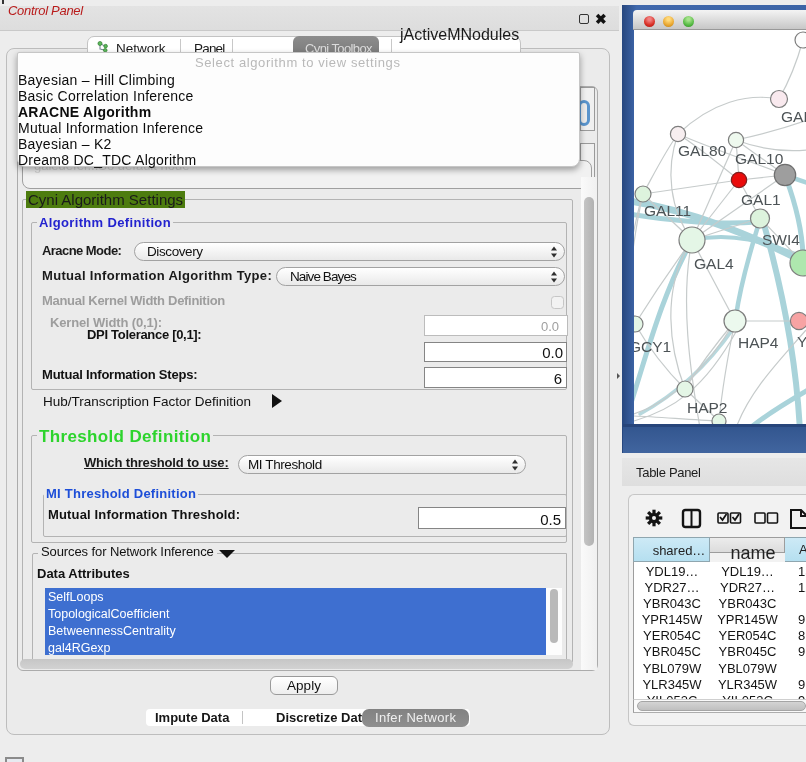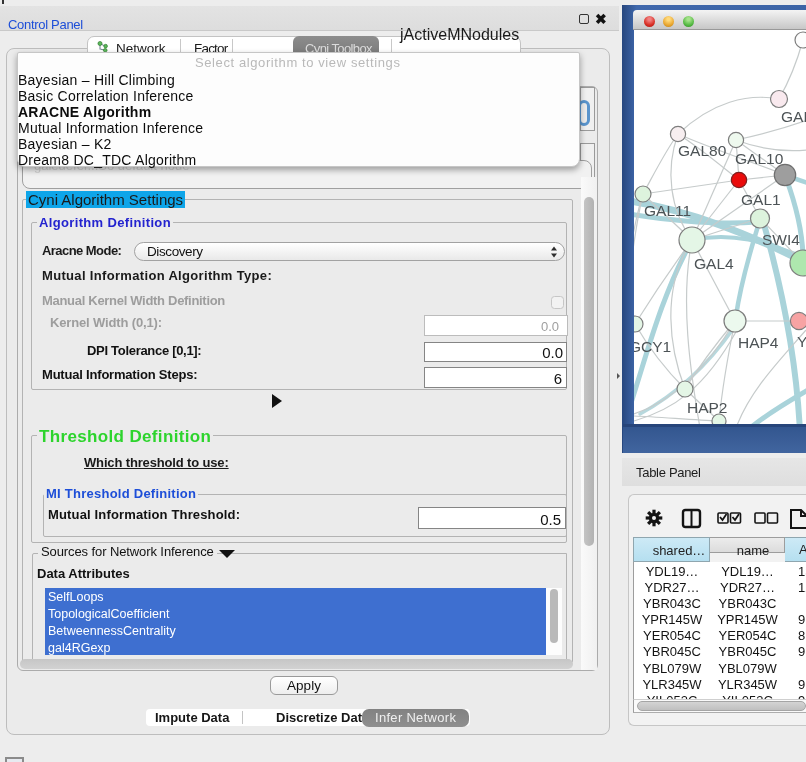--- a/index.html
+++ b/index.html
@@ -12,87 +12,100 @@
 .combo svg { position:absolute; }
 .fld { position:absolute; background:#fff; color:#111; text-align:right; }
 </style>
 </head>
 <body>
 <div id="stage">
 
 <div class="abs" style="left:2px;top:0;width:2px;height:4px;background:#333;"></div>
 
 <div class="abs" style="left:0;top:6px;width:619px;height:25px;background:linear-gradient(#e3e3e3,#dddddd);border-bottom:1px solid #c9c9c9;"></div>
-<div class="abs" style="left:8px;top:17px;font-size:13px;color:#1d4ed8;letter-spacing:-0.3px;">Control Panel</div>
+<div class="abs" style="left:8px;top:3px;font-size:13px;color:#b91c1c;letter-spacing:-0.3px;font-style:italic;">Control Panel</div>
 <div class="abs" style="left:579px;top:14px;width:10px;height:10px;border:1.8px solid #333;border-radius:2px;"></div>
 <div class="abs" style="left:595px;top:11px;font-size:14px;font-weight:bold;color:#111;">✖</div>
 
 <div class="abs" style="left:6px;top:48px;width:604px;height:687px;background:#ebebeb;border:1px solid #bdbdbd;border-radius:8px;"></div>
 
 <div class="abs" style="left:87px;top:36px;width:434px;height:23px;background:#fff;border:1px solid #c3c3c3;border-radius:7px;"></div>
 <div class="abs" style="left:180px;top:39px;width:1px;height:17px;background:#c8c8c8;"></div>
 <div class="abs" style="left:232px;top:39px;width:1px;height:17px;background:#c8c8c8;"></div>
 <div class="abs" style="left:391px;top:39px;width:1px;height:17px;background:#c8c8c8;"></div>
 
 <svg class="abs" style="left:97px;top:40px;" width="12" height="13" viewBox="0 0 16 17">
   <path d="M4 4.5 L4 12.5 M4.5 5 L11 8 M4.5 12 L11 13.5" stroke="#6a7a8a" stroke-width="1.3" fill="none"></path>
   <circle cx="4" cy="4.5" r="2.7" fill="#5cb85c" stroke="#2c7a2c" stroke-width="0.9"></circle>
   <circle cx="11.5" cy="8" r="2.4" fill="#5cb85c" stroke="#2c7a2c" stroke-width="0.9"></circle>
   <circle cx="11" cy="13.5" r="2.4" fill="#5cb85c" stroke="#2c7a2c" stroke-width="0.9"></circle>
 </svg>
 <div class="abs" style="left:116px;top:41px;font-size:13.5px;color:#1a1a1a;">Network</div>
-<div class="abs" style="left:194px;top:41px;font-size:13.5px;color:#1a1a1a;letter-spacing:-0.8px;">Factor</div>
+<div class="abs" style="left:194px;top:41px;font-size:13.5px;color:#1a1a1a;letter-spacing:-0.8px;">Panel</div>
 <div class="abs" style="left:246px;top:58px;font-size:13.5px;color:#1a1a1a;">Select</div>
 <div class="abs" style="left:293px;top:36px;width:86px;height:23px;background:linear-gradient(#8d8d8d,#777777);border-radius:6px;"></div>
 <div class="abs" style="left:305px;top:41px;font-size:13px;color:#dcdcdc;letter-spacing:-0.6px;">Cyni Toolbox</div>
 <div class="abs" style="left:400px;top:26px;font-size:16px;color:#1a1a1a;font-weight:normal;">jActiveMNodules</div>
 
 <div class="abs" style="left:17px;top:86px;width:581px;height:585px;border:1px solid #ababab;border-radius:6px;"></div>
 <div class="abs" style="left:580px;top:87px;width:15px;height:44px;background:#f0f0f0;border:1px solid #9a9a9a;"></div>
 <div class="abs" style="left:578px;top:100px;width:12px;height:26px;background:#ececec;border:3px solid #5a94cc;border-radius:8px;"></div>
 <div class="abs" style="left:580px;top:143px;width:15px;height:46px;background:#f0f0f0;border:1px solid #9a9a9a;"></div>
 
 <div class="abs" style="left:22px;top:160px;width:570px;height:29px;background:#f1f1f1;border:1px solid #9f9f9f;border-radius:8px;"></div>
 <div class="abs" style="left:34px;top:158px;font-size:13px;color:#d2d2d2;">galedefer...So default node</div>
 
 <div class="abs" style="left:581px;top:177px;width:16px;height:493px;background:linear-gradient(90deg,#fafafa,#f0f0f0);"></div>
 <div class="abs" style="left:584px;top:197px;width:10px;height:349px;background:linear-gradient(90deg,#c4c4c4,#b2b2b2);border-radius:5px;"></div>
 
 <div class="abs" style="left:22px;top:199px;width:551px;height:464px;border:1px solid #b3b3b3;border-radius:2px;"></div>
-<div class="abs" style="left:26px;top:191px;font-size:15px;color:#1a1a1a;background:#0ea5e9;padding:0 2px;">Cyni Algorithm Settings</div>
+<div class="abs" style="left:26px;top:191px;font-size:15px;color:#1a1a1a;background:#4d7c0f;padding:0 2px;">Cyni Algorithm Settings</div>
 
 <div class="abs" style="left:31px;top:222px;width:536px;height:168px;border:1px solid #b3b3b3;border-radius:2px;"></div>
 <div class="abs" style="left:37px;top:215px;font-size:13px;font-weight:bold;color:#2323cf;background:#ebebeb;padding:0 2px;letter-spacing:0.35px;">Algorithm Definition</div>
 
 <div class="abs b" style="left:42px;top:243px;font-size:13px;color:#1a1a1a;letter-spacing:-0.55px;">Aracne Mode:</div>
 <div class="combo" style="left:134px;top:242px;width:431px;">
       <span style="left:12px;">Discovery</span>
       <svg style="right:6px;top:2px;" width="8" height="14" viewBox="0 0 8 14">
         <path d="M4 1.5 L7 5.5 H1 Z M4 12.5 L1 8.5 H7 Z" fill="#2e2e2e"></path>
       </svg>
     </div>
 <div class="abs b" style="left:42px;top:268px;font-size:13px;color:#1a1a1a;letter-spacing:0.33px;">Mutual Information Algorithm Type:</div>
+<div class="combo" style="left:276px;top:267px;width:289px;">
+      <span style="left:13px;letter-spacing:-0.9px;">Naive Bayes</span>
+      <svg style="right:6px;top:2px;" width="8" height="14" viewBox="0 0 8 14">
+        <path d="M4 1.5 L7 5.5 H1 Z M4 12.5 L1 8.5 H7 Z" fill="#2e2e2e"></path>
+      </svg>
+    </div>
 
 <div class="abs b" style="left:42px;top:293px;font-size:13px;color:#9d9d9d;letter-spacing:-0.3px;">Manual Kernel Width Definition</div>
 <div class="abs" style="left:551px;top:296px;width:13px;height:13px;background:#f2f2f2;border:1px solid #c6c6c6;border-radius:3.5px;"></div>
 
 <div class="abs b" style="left:50px;top:315px;font-size:13px;color:#9d9d9d;letter-spacing:-0.15px;">Kernel Width (0,1):</div>
 <div class="fld" style="left:424px;top:315px;width:144px;height:21px;border:1px solid #bcbcbc;color:#9f9f9f;font-size:13px;padding:3px 8px;">0.0</div>
 
-<div class="abs b" style="left:42px;top:343px;font-size:13px;color:#111;letter-spacing:-0.3px;padding-left:45px;">DPI Tolerance [0,1]:</div>
+<div class="abs b" style="left:42px;top:327px;font-size:13px;color:#111;letter-spacing:-0.3px;padding-left:45px;">DPI Tolerance [0,1]:</div>
 <div class="fld" style="left:424px;top:342px;width:143px;height:20px;border:1.3px solid #858585;font-size:15px;padding:1px 3px;">0.0</div>
 
 <div class="abs b" style="left:42px;top:367px;font-size:13px;color:#111;letter-spacing:-0.2px;">Mutual Information Steps:</div>
 <div class="fld" style="left:424px;top:367px;width:143px;height:21px;border:1.3px solid #858585;font-size:15px;padding:2px 4px;">6</div>
 
+<div class="abs" style="left:43px;top:394px;font-size:13.5px;color:#111;">Hub/Transcription Factor Definition</div>
 <div class="abs" style="left:272px;top:394px;width:0;height:0;border-left:10px solid #111;border-top:7px solid transparent;border-bottom:7px solid transparent;"></div>
 
 <div class="abs" style="left:31px;top:435px;width:536px;height:108px;border:1px solid #b3b3b3;border-radius:2px;"></div>
 <div class="abs" style="left:37px;top:427px;font-size:17px;font-weight:bold;color:#2dd42d;background:#ebebeb;padding:0 2px;letter-spacing:0.35px;">Threshold Definition</div>
 <div class="abs b" style="left:84px;top:455px;font-size:13px;color:#1a1a1a;letter-spacing:-0.15px;text-decoration:underline;">Which threshold to use:</div>
+<div class="combo" style="left:238px;top:455px;width:288px;">
+      <span style="left:9px;">MI Threshold</span>
+      <svg style="right:6px;top:2px;" width="8" height="14" viewBox="0 0 8 14">
+        <path d="M4 1.5 L7 5.5 H1 Z M4 12.5 L1 8.5 H7 Z" fill="#2e2e2e"></path>
+      </svg>
+    </div>
 
 <div class="abs" style="left:43px;top:494px;width:524px;height:43px;border:1px solid #b3b3b3;border-radius:2px;"></div>
 <div class="abs" style="left:44px;top:486px;font-size:13px;font-weight:bold;color:#1d4ed8;background:#ebebeb;padding:0 2px;letter-spacing:0.25px;">MI Threshold Definition</div>
 <div class="abs b" style="left:48px;top:507px;font-size:13px;color:#111;letter-spacing:0.15px;">Mutual Information Threshold:</div>
 <div class="fld" style="left:418px;top:507px;width:148px;height:22px;border:1.3px solid #858585;font-size:15px;padding:3px 4px;">0.5</div>
 
 <div class="abs" style="left:32px;top:553px;width:535px;height:110px;border:1px solid #b3b3b3;border-top-left-radius:2px;"></div>
 <div class="abs" style="left:38px;top:544px;font-size:13px;color:#111;background:#ebebeb;padding:0 3px;letter-spacing:-0.1px;">Sources for Network Inference</div>
 <div class="abs" style="left:219px;top:550px;width:0;height:0;border-top:8px solid #111;border-left:8px solid transparent;border-right:8px solid transparent;"></div>
 <div class="abs b" style="left:37px;top:566px;font-size:13px;color:#111;">Data Attributes</div>
@@ -247,21 +260,21 @@
     <rect x="12.5" y="1" width="10" height="10" rx="1"></rect>
   </g>
   <g transform="translate(149,2)" fill="none" stroke="#141414" stroke-width="2">
     <path d="M1 1 h10 l6 6 v12 h-16 z"></path>
     <path d="M11 1 v6 h6"></path>
   </g>
 </svg>
 
 <div class="abs" style="left:633px;top:537px;width:173px;height:25px;">
   <div class="abs" style="left:0;top:0;width:77px;height:25px;background:linear-gradient(#cdeaf6,#b5dff0);border:1px solid #8fa6af;text-align:center;font-size:13px;color:#222;padding:5px 0 0 15px;">shared…</div>
-  <div class="abs" style="left:77px;top:0;width:75px;height:16px;background:linear-gradient(#ececec,#dcdcdc);border:1px solid #9d9d9d;border-left:none;text-align:center;font-size:13px;color:#222;padding:5px 0 0 12px;">name</div>
+  <div class="abs" style="left:77px;top:0;width:75px;height:16px;background:linear-gradient(#ececec,#dcdcdc);border:1px solid #9d9d9d;border-left:none;text-align:center;font-size:18px;color:#222;padding:5px 0 0 12px;">name</div>
   <div class="abs" style="left:152px;top:0;width:54px;height:25px;background:linear-gradient(#cdeaf6,#b5dff0);border:1px solid #8fa6af;border-left:none;color:#222;font-size:13px;padding:4px 0 0 14px;">A</div>
 </div>
 <div class="abs" style="left:633px;top:562px;width:173px;height:145px;background:#fff;overflow:hidden;font-size:13px;color:#141414;border-left:1px solid #9d9d9d;">
   <div style="display:grid;grid-template-columns:76px 75px 60px;line-height:16.1px;text-align:center;padding-top:2px;">
     <div>YDL19…</div>
         <div>YDL19…</div>
         <div style="text-align:left;padding-left:13px;">13</div>
     <div>YDR27…</div>
         <div>YDR27…</div>
         <div style="text-align:left;padding-left:13px;">12</div>

